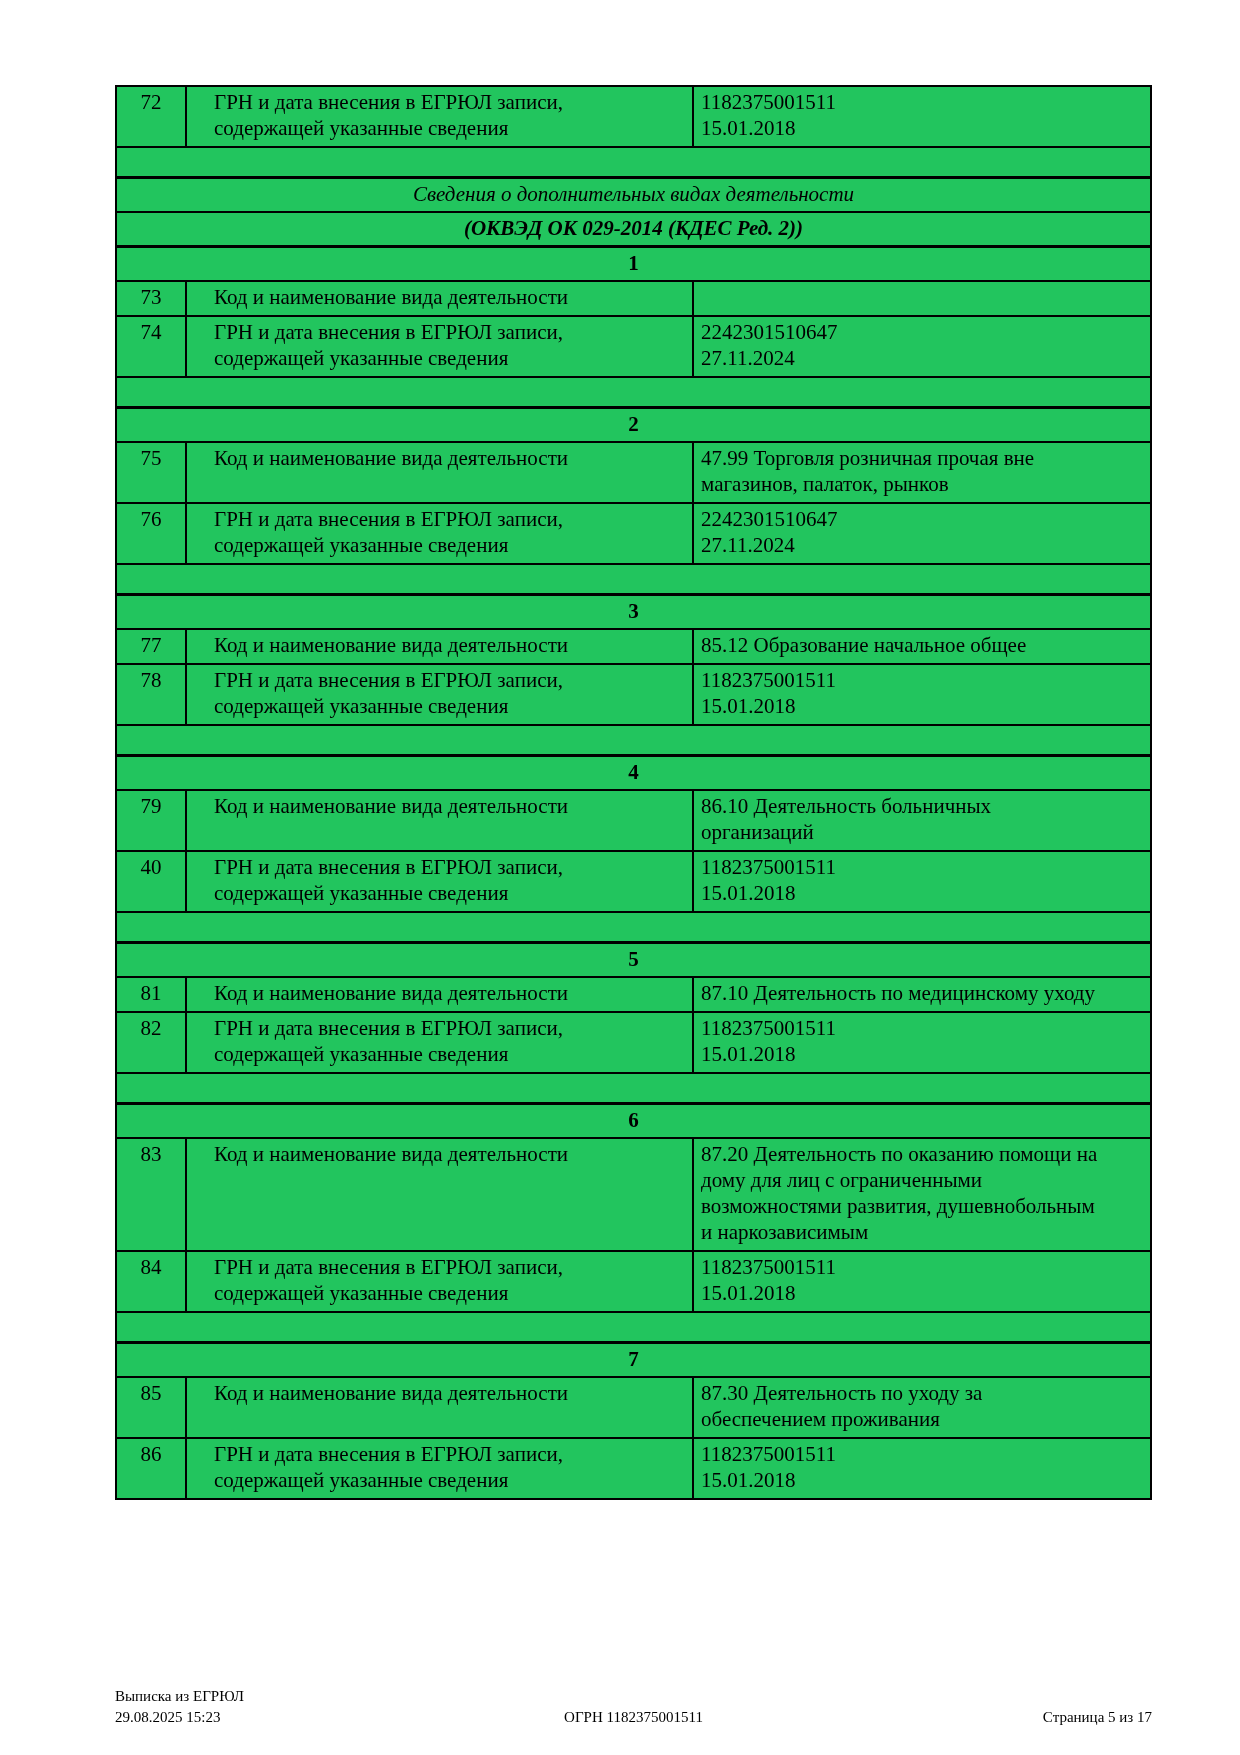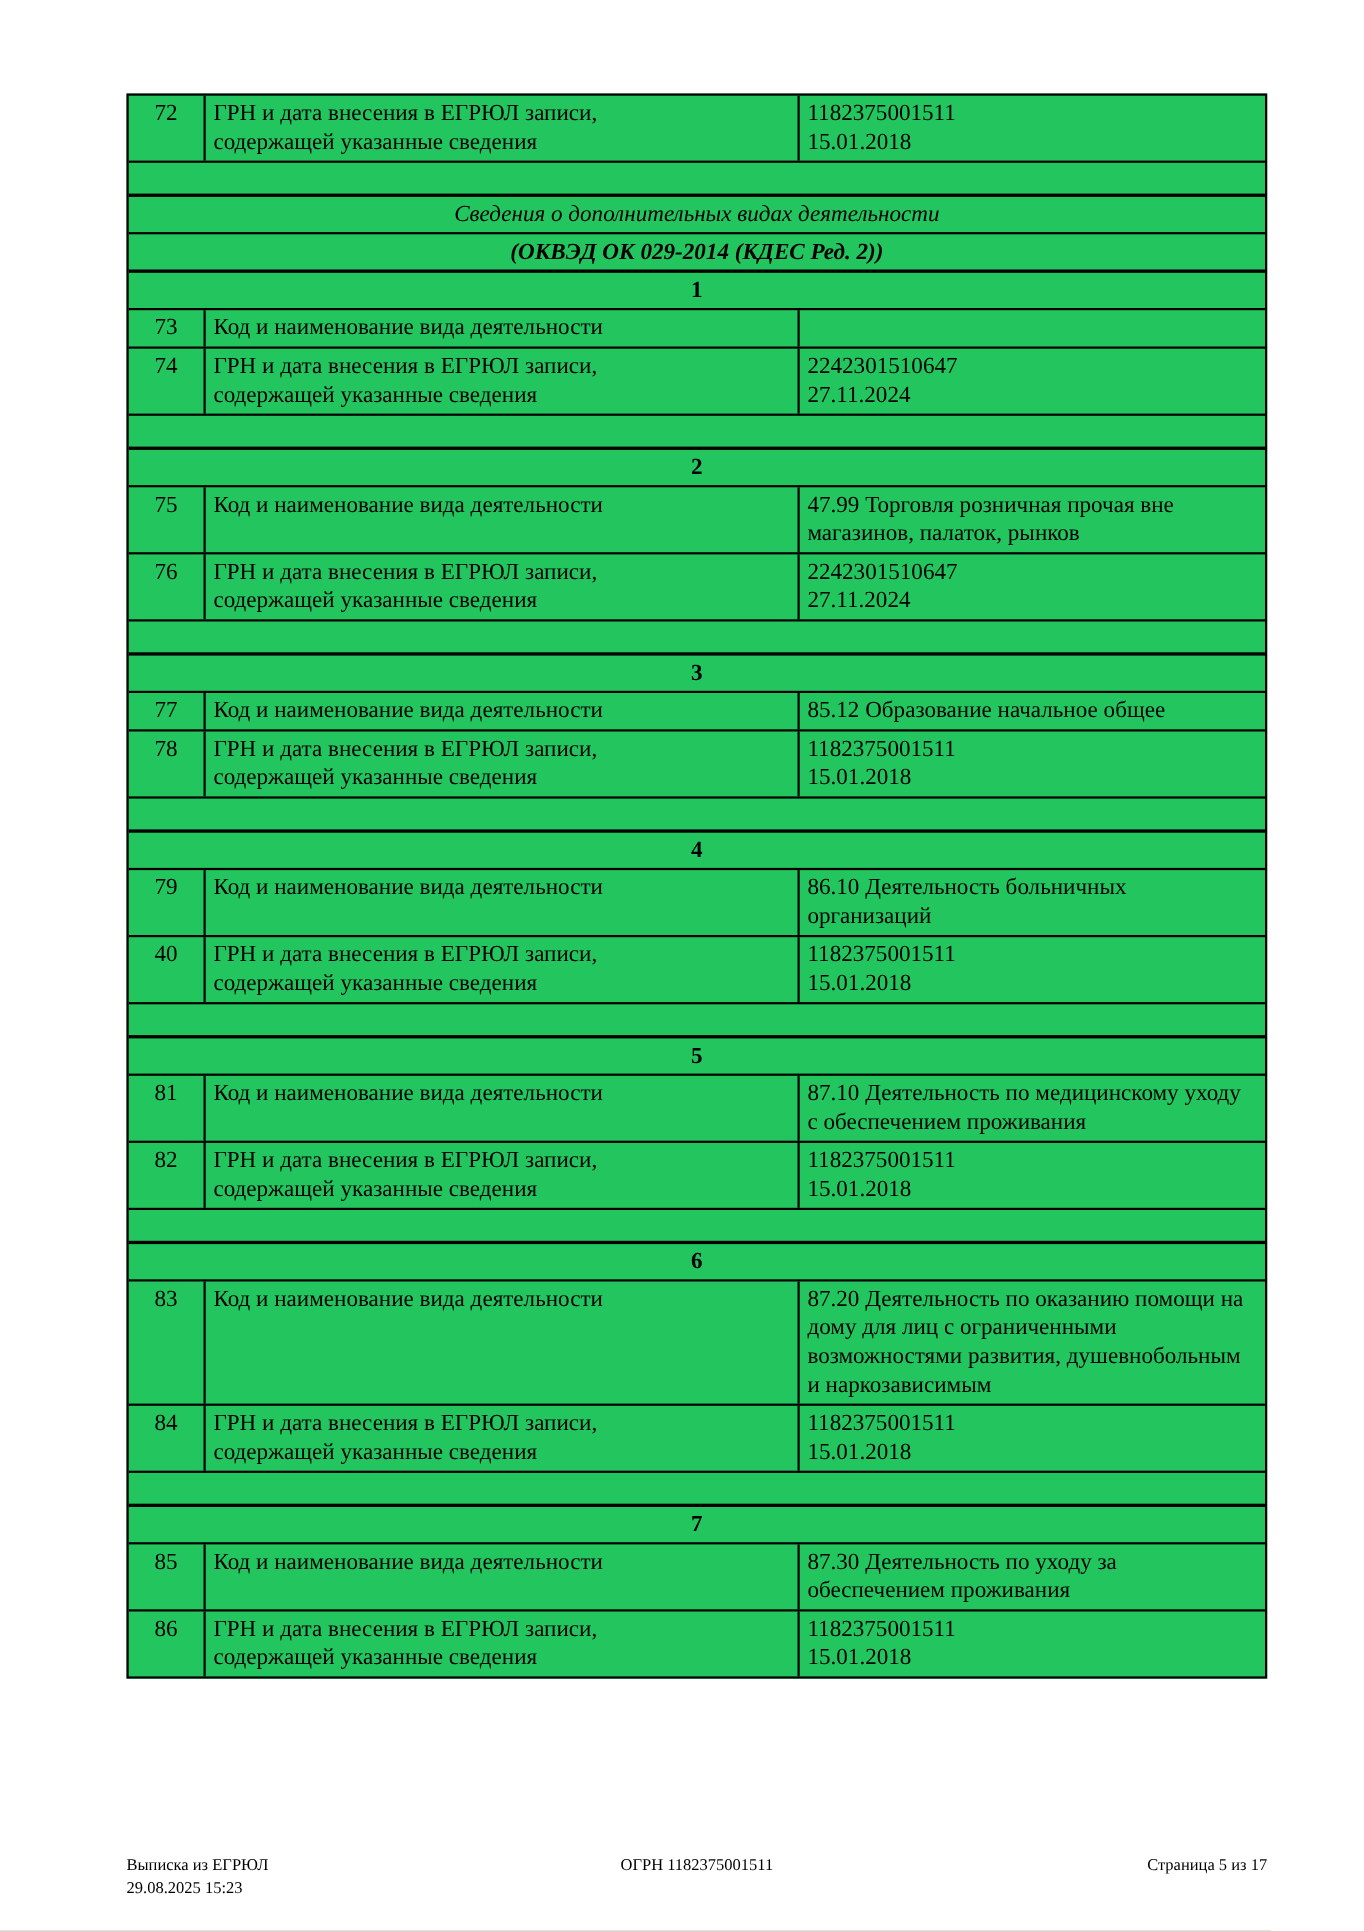--- a/index.html
+++ b/index.html
@@ -39,40 +39,41 @@
   .cell-num {
     flex: none;
     width: 70px;
     border-right: 2px solid #000000;
     text-align: center;
     padding-left: 2px;
     padding-right: 2px;
   }
   .cell-label {
     flex: none;
-    width: 540px;
+    width: 487px;
     border-right: 2px solid #000000;
+    margin-left: 20px;
   }
   .cell-value { flex: 1; min-width: 0; }
   .cell-full {
     flex: 1;
     text-align: center;
     padding: 2px 0 4px 0;
   }
   .hdr-title { font-weight: normal; font-style: italic; }
   .hdr-subtitle { font-style: italic; font-weight: bold; }
   .sec-num { font-weight: bold; }
   .line { white-space: nowrap; }
   .page-footer {
     position: absolute;
     left: 115px;
     top: 1686px;
     width: 1037px;
     display: flex;
-    align-items: flex-start;
+    align-items: flex-end;
     font-size: 15px;
     line-height: 21px;
   }
   .footer-left { flex: 1; text-align: left; }
   .footer-center { flex: 1; text-align: center; }
   .footer-right { flex: 1; text-align: right; }
 </style>
 </head>
 <body>
 
@@ -193,21 +194,20 @@
     <div class="t-row thick">
       <div class="cell cell-full sec-num">5</div>
     </div>
     <div class="t-row">
       <div class="cell cell-num">81</div>
       <div class="cell cell-label">
         <div class="line">Код и наименование вида деятельности</div>
       </div>
       <div class="cell cell-value">
         <div class="line">87.10 Деятельность по медицинскому уходу</div>
-        <div class="line">с обеспечением проживания</div>
       </div>
     </div>
     <div class="t-row">
       <div class="cell cell-num">82</div>
       <div class="cell cell-label">
         <div class="line">ГРН и дата внесения в ЕГРЮЛ записи,</div>
         <div class="line">содержащей указанные сведения</div>
       </div>
       <div class="cell cell-value">
         <div class="line">1182375001511</div>

